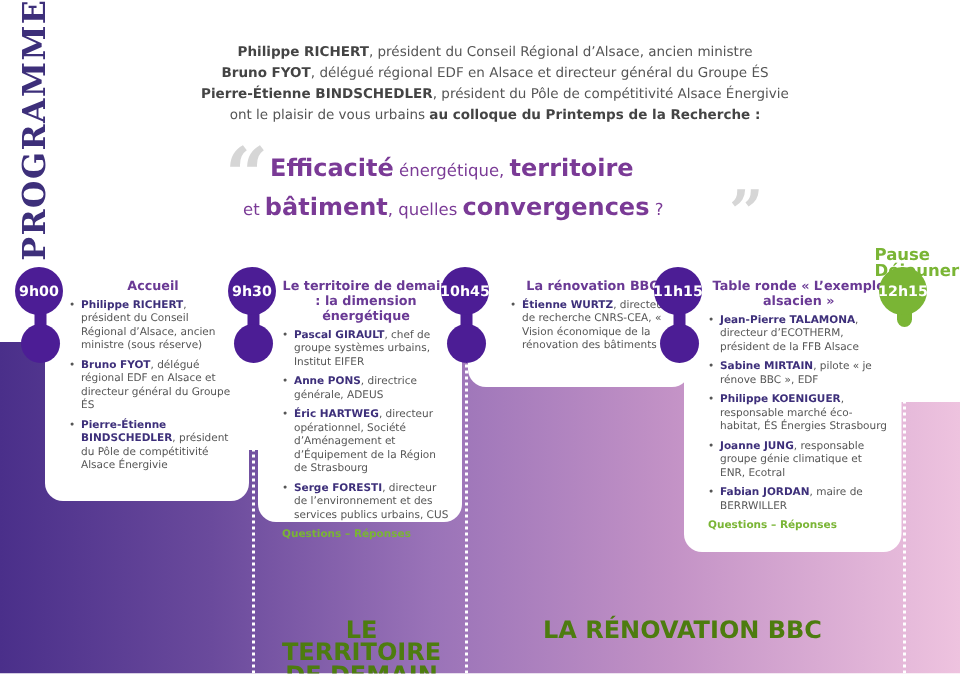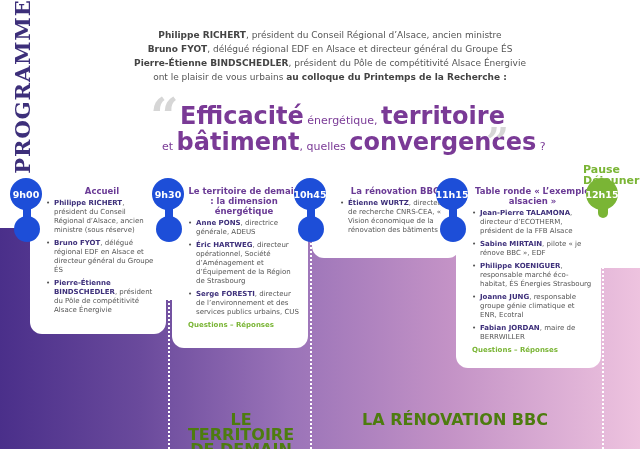--- a/index.html
+++ b/index.html
@@ -26,30 +26,30 @@
   }
 
   .intro { position: absolute; left: 120px; top: 28px; width: 420px; text-align: center; font-size: 9px; line-height: 14px; color: #555; }
   .intro b { color: #444; }
 
   .headline { position: absolute; left: 150px; top: 96px; width: 370px; }
   .quote-open { position: absolute; left: 0; top: -4px; font-family: "DejaVu Serif", serif; font-size: 50px; color: #d6d6d6; font-weight: bold; line-height: 50px; }
   .quote-close { position: absolute; left: 336px; top: 26px; font-family: "DejaVu Serif", serif; font-size: 40px; color: #d6d6d6; font-weight: bold; line-height: 40px; }
   .hl-line1 { position: absolute; left: 30px; top: 6px; white-space: nowrap; color: #7a3a96; }
   .hl-line2 { position: absolute; left: 12px; top: 32px; white-space: nowrap; color: #7a3a96; }
-  .big { font-size: 24px; font-weight: bold; }
+  .big { font-size: 16px; font-weight: bold; }
   .small { font-size: 11px; }
 
   
   .pin { position: absolute; width: 34px; }
   .pin .head { width: 32px; height: 32px; border-radius: 50%; display: flex; align-items: center; justify-content: center;
     color: #fff; font-weight: bold; font-size: 9.5px; position: relative; z-index: 2; }
   .pin .neck { width: 8px; height: 18px; margin: -6px auto 0; position: relative; z-index: 1; }
   .pin .foot { width: 26px; height: 26px; border-radius: 50%; margin: -6px auto 0; position: relative; z-index: 2; }
-  .pin.purple .head, .pin.purple .neck, .pin.purple .foot { background: #1d4ed8; }
+  .pin.purple .head, .pin.purple .neck, .pin.purple .foot { background: #4c1d95; }
   .pin.green .head, .pin.green .neck, .pin.green .foot { background: #7ab535; }
   .pin.green .neck { width: 10px; height: 14px; border-radius: 0 0 5px 5px; }
 
   .dotline { position: absolute; width: 0; border-left: 2px dotted #ffffff; }
 
   .card { position: absolute; background: #fff; border-radius: 12px; padding: 6px 8px 6px 10px; }
   .card .slot-title { color: #6a3a95; font-weight: bold; font-size: 8.5px; line-height: 10px; text-align: center; }
   .card ul { list-style: none; margin-top: 3px; }
   .card li { position: relative; padding-left: 8px; font-size: 7px; line-height: 9px; color: #555; margin-bottom: 4px; }
   .card li::before { content: "•"; position: absolute; left: 0; top: 0; color: #555; }
@@ -102,20 +102,21 @@
   <ul style="margin-left:6px;">
     <li><b>Philippe RICHERT</b><span>, président du Conseil Régional d’Alsace, ancien ministre (sous réserve)</span></li>
     <li><b>Bruno FYOT</b><span>, délégué régional EDF en Alsace et directeur général du Groupe ÉS</span></li>
     <li><b>Pierre-Étienne BINDSCHEDLER</b><span>, président du Pôle de compétitivité Alsace Énergivie</span></li>
   </ul>
 </div>
 
 <div class="card" style="left:172px;top:180px;width:136px;height:168px;">
   <div class="slot-title" style="margin-left:6px;">Le territoire de demain : la dimension énergétique</div>
   <ul style="margin-left:6px;">
+    <li><b>Pascal GIRAULT</b><span>, chef de groupe systèmes urbains, Institut EIFER</span></li>
     <li><b>Anne PONS</b><span>, directrice générale, ADEUS</span></li>
     <li><b>Éric HARTWEG</b><span>, directeur opérationnel, Société d’Aménagement et d’Équipement de la Région de Strasbourg</span></li>
     <li><b>Serge FORESTI</b><span>, directeur de l’environnement et des services publics urbains, CUS</span></li>
   </ul>
   <div class="qa" style="margin-left:6px;">Questions – Réponses</div>
 </div>
 
 <div class="card" style="left:312px;top:180px;width:148px;height:78px;">
   <div class="slot-title" style="margin-left:16px;">La rénovation BBC</div>
   <ul style="margin-left:18px;">

